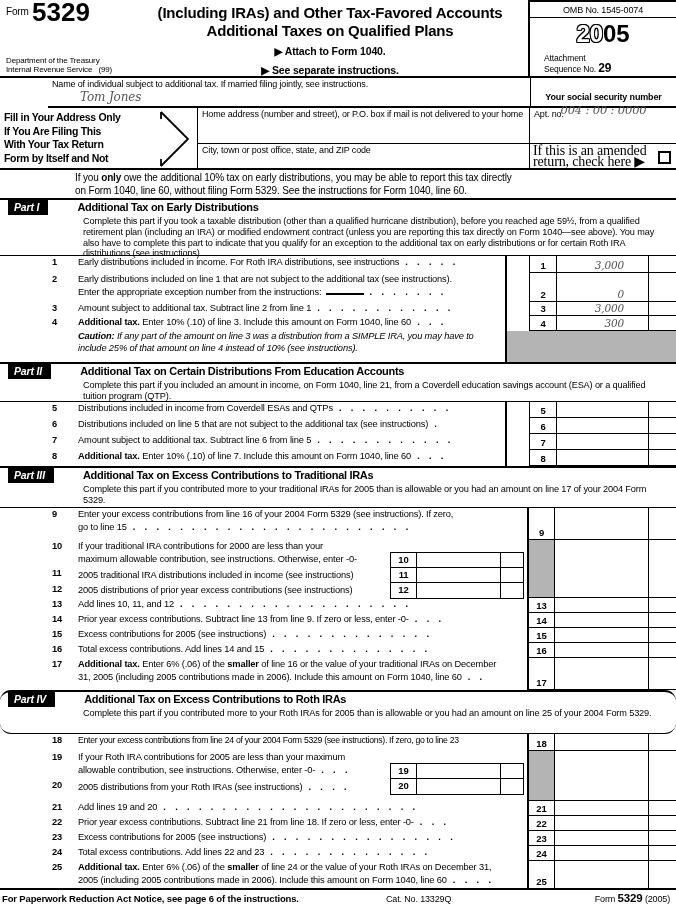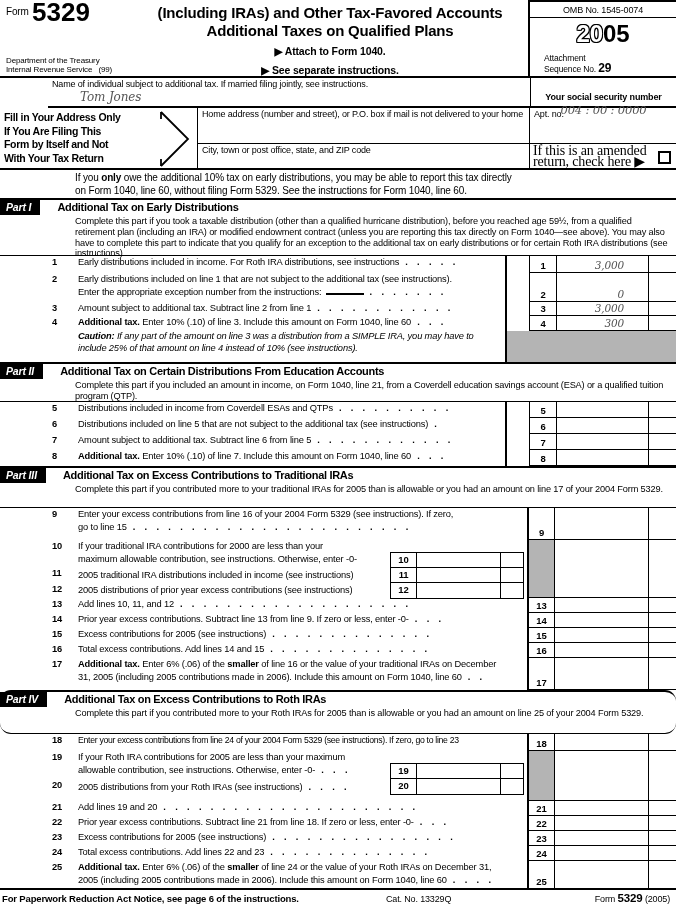--- a/index.html
+++ b/index.html
@@ -47,24 +47,24 @@
   .aptcell { width:146px; padding:1px 4px; }
   .arow2 { flex:1; display:flex; border-top:1.5px solid #000; }
   .citycell { flex:1; border-right:1.5px solid #000; padding:1px 4px; }
   .amendcell { width:146px; padding:1px 3px; font-size:14px; line-height:11px; position:relative;font-family:Liberation Serif, serif; }
   .cbx { position:absolute; right:5px; bottom:4px; width:13px; height:13px; border:2px solid #000; background:#fff; }
 
   
   .notice { height:28px; padding:2px 10px 0 75px; font-size:10px; line-height:12.5px; }
 
   
-  .phead { border-bottom:1.8px solid #000; }
+  .phead { border-bottom:1.8px solid #000;padding-left:8px; }
   .pbar { display:flex; align-items:flex-start; }
   .ptag { background:#000; color:#fff; font-weight:bold; font-style:italic; font-size:10.5px; padding:1px 9px 2px 6px; }
-  .ptitle { font-weight:bold; font-size:11px; padding-left:17px; padding-top:1px; letter-spacing:-0.3px; }
+  .ptitle { font-weight:bold; font-size:11px; padding-left:17px; padding-top:1px; letter-spacing:-0.3px;margin-left:12px; }
   .pdesc { font-size:9.2px; line-height:10.8px; padding:1px 8px 2px 75px; }
 
   
   .frow { display:flex; }
   .ltxt { flex:1; display:flex; font-size:9.3px; line-height:13px; padding-left:52px; }
   .lnum { width:26px; font-weight:bold; flex-shrink:0; }
   .ltext { flex:1; }
   .dots { font-weight:bold; word-spacing:7px; padding-left:6px; }
   
   .ag1 { display:flex; width:171px; flex-shrink:0; }
@@ -136,22 +136,22 @@
     <div class="scell">
       <div class="slab b">Your social security number</div>
       <div class="script sval">004 : 00 : 0000</div>
     </div>
   </div>
 
   <div class="ablock">
     <div class="acol1">
       <div class="fillline">Fill in Your Address Only</div>
       <div class="fillline">If You Are Filing This</div>
+      <div class="fillline">With Your Tax Return</div>
       <div class="fillline">Form by Itself and Not</div>
-      <div class="fillline">With Your Tax Return</div>
       <svg class="bigarrow" width="32" height="56" viewBox="0 0 32 56">
           <polyline points="2,1 29,28 2,55" fill="none" stroke="#000" stroke-width="1.8"></polyline>
           <line x1="2" y1="1" x2="2" y2="8" stroke="#000" stroke-width="1.8"></line>
           <line x1="2" y1="48" x2="2" y2="55" stroke="#000" stroke-width="1.8"></line>
         </svg>
     </div>
     <div class="acol2">
       <div class="arow1">
         <div class="homecell">
           <div class="slab">Home address (number and street), or P.O. box if mail is not delivered to your home</div>

